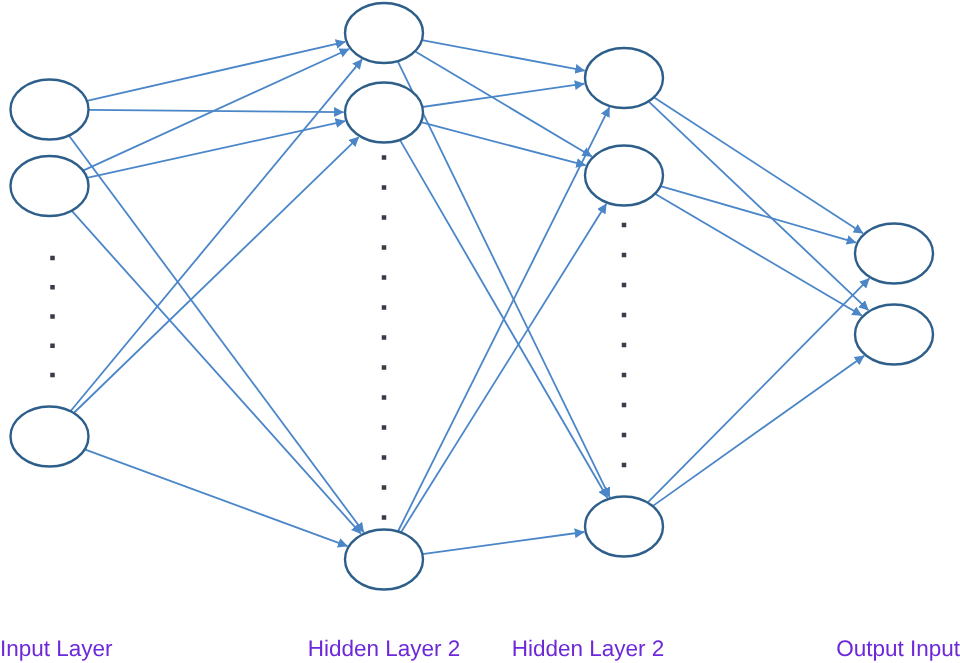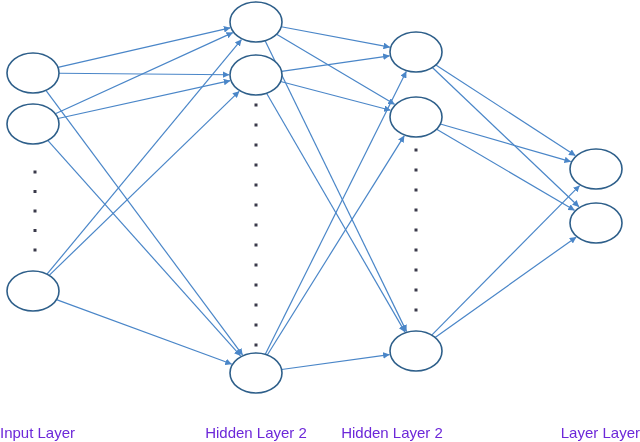--- a/index.html
+++ b/index.html
@@ -108,15 +108,15 @@
         <ellipse cx="416" cy="117" rx="26" ry="20" fill="#ffffff" stroke="#2e5f8a" stroke-width="1.6"></ellipse>
         <ellipse cx="416" cy="351" rx="26" ry="20" fill="#ffffff" stroke="#2e5f8a" stroke-width="1.6"></ellipse>
         <ellipse cx="596" cy="169" rx="26" ry="20" fill="#ffffff" stroke="#2e5f8a" stroke-width="1.6"></ellipse>
         <ellipse cx="596" cy="223" rx="26" ry="20" fill="#ffffff" stroke="#2e5f8a" stroke-width="1.6"></ellipse>
       </g>
     </svg>
   <div id="captions">
       <div class="layer-caption" style="top: 424px; left: 0px;">Input Layer</div>
       <div class="layer-caption" style="top: 424px; left: 256px; transform: translateX(-50%);">Hidden Layer 2</div>
       <div class="layer-caption" style="top: 424px; left: 392px; transform: translateX(-50%);">Hidden Layer 2</div>
-      <div class="layer-caption" style="top: 424px; left: 640px; transform: translateX(-100%);">Layer Layer</div>
+      <div class="layer-caption" style="top: 424px; left: 640px; transform: translateX(-100%);">Output Input</div>
     </div>
 </div>
 
 </body></html>

